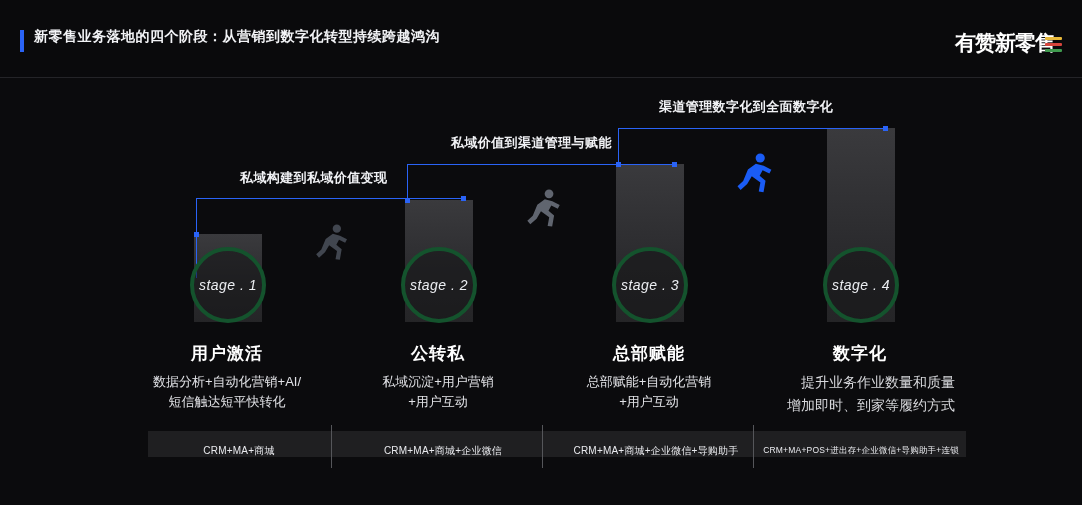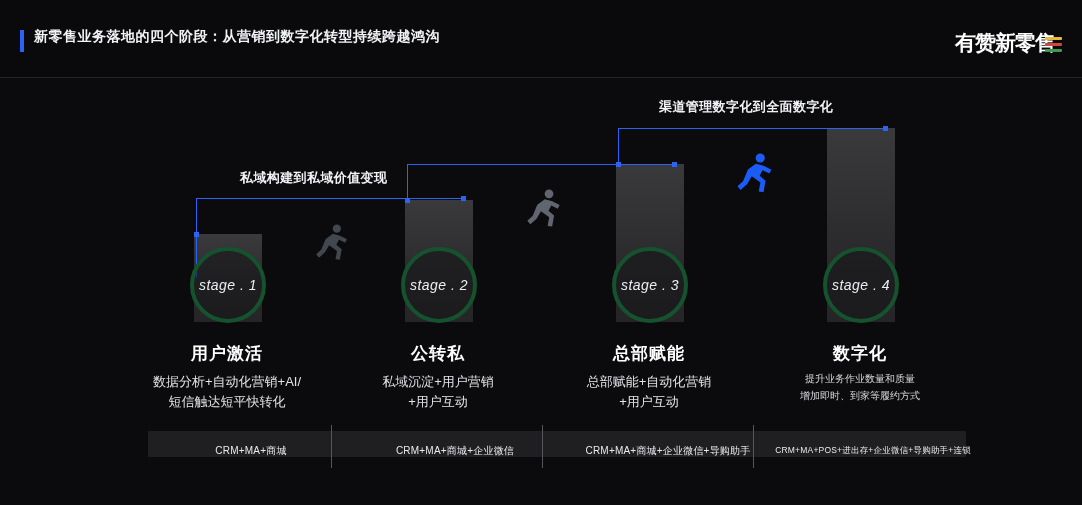--- a/index.html
+++ b/index.html
@@ -128,41 +128,40 @@
     color: #ffffff;
     letter-spacing: 1px;
   }
   .col-desc {
     position: absolute;
     text-align: center;
     color: #e2e3e7;
     line-height: 1.55;
   }
   .col-desc.size-md { font-size: 13px; }
-  .col-desc.size-sm { font-size: 10px; line-height: 1.65; color: #d7d8dc; }
+  .col-desc.size-sm { font-size: 14px; line-height: 1.65; color: #d7d8dc; text-align: right; }
 
   
   #tag-band {
     position: absolute;
     left: 148px; top: 431px;
     width: 818px; height: 26px;
     background: #1f1f21;
   }
   .tag-cell {
     position: absolute;
     top: 431px;
     height: 40px;
     display: flex;
     align-items: center;
     justify-content: center;
     font-size: 10px;
     color: #e9eaee;
     white-space: nowrap;
     letter-spacing: 0.2px;
-    padding-left: 12px;
   }
   .tag-cell.tiny { font-size: 8.5px; }
   .divider {
     position: absolute;
     width: 1px;
     background: #55565a;
   }
 </style>
 </head>
 <body>
@@ -198,20 +197,21 @@
       <div class="conn-dot" style="left:461px; top:118px;"></div>
     </div>
     <div class="conn-label" style="left:240px; top:91px;">私域构建到私域价值变现</div>
 
     <div class="conn">
       <div class="conn-v" style="left:407px; top:86px; height:37px;"></div>
       <div class="conn-h" style="left:407px; top:86px; width:268px;"></div>
       <div class="conn-dot" style="left:405px; top:120px;"></div>
       <div class="conn-dot" style="left:672px; top:84px;"></div>
     </div>
+    <div class="conn-label" style="left:451px; top:56px;">私域价值到渠道管理与赋能</div>
 
     <div class="conn">
       <div class="conn-v" style="left:618px; top:50px; height:37px;"></div>
       <div class="conn-h" style="left:618px; top:50px; width:268px;"></div>
       <div class="conn-dot" style="left:616px; top:84px;"></div>
       <div class="conn-dot" style="left:883px; top:48px;"></div>
     </div>
     <div class="conn-label" style="left:659px; top:20px;">渠道管理数字化到全面数字化</div>
 
     <svg class="runner" style="left:313px; top:145px;" width="40" height="44" viewBox="0 0 24 26">

